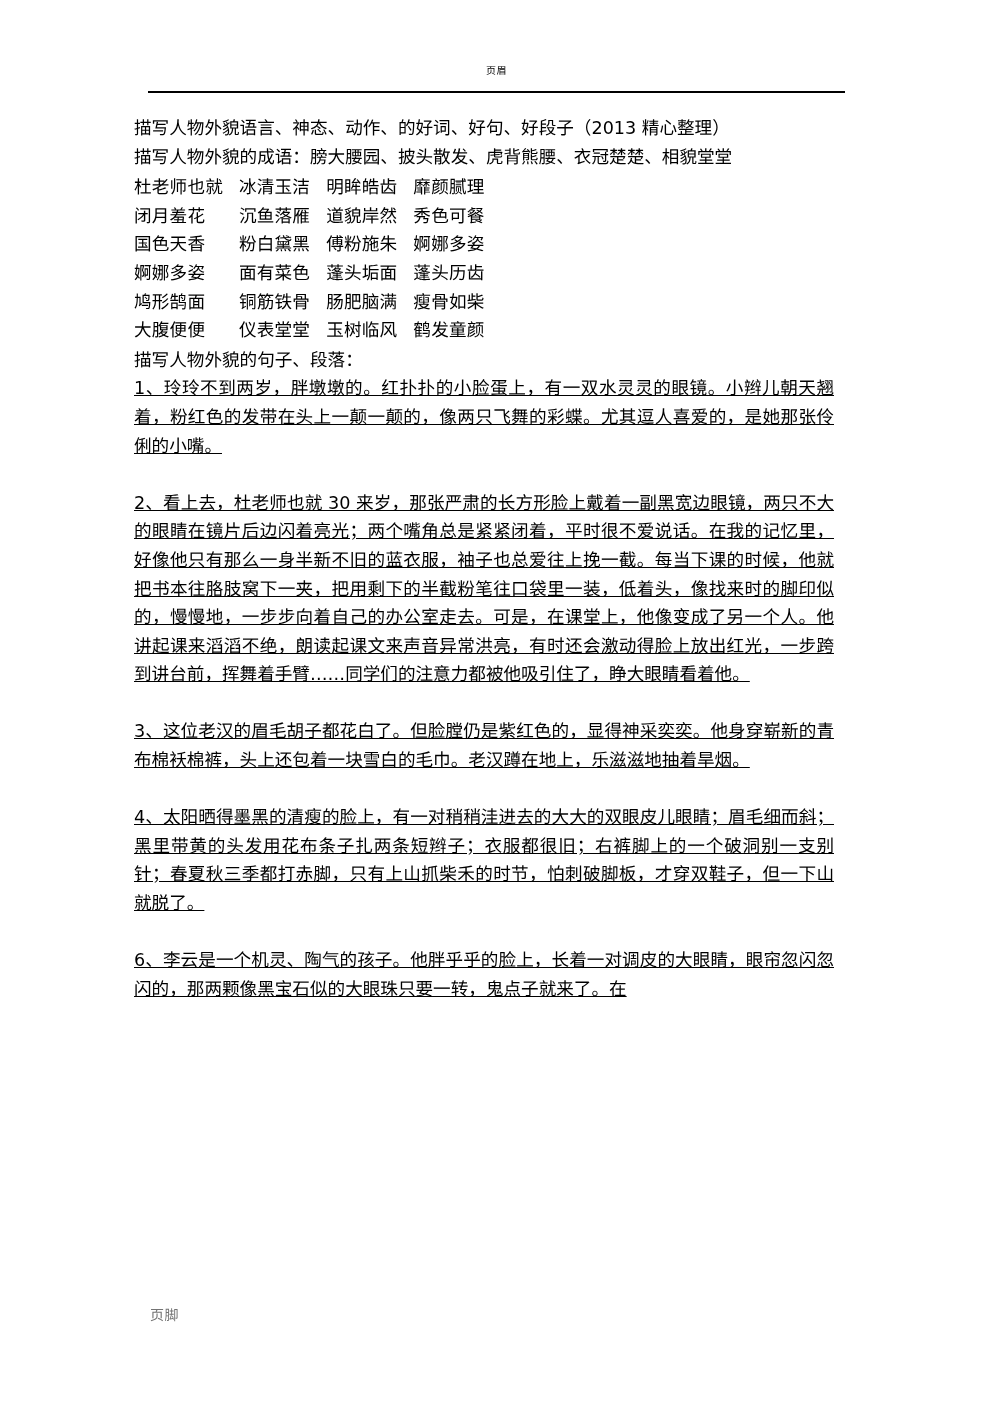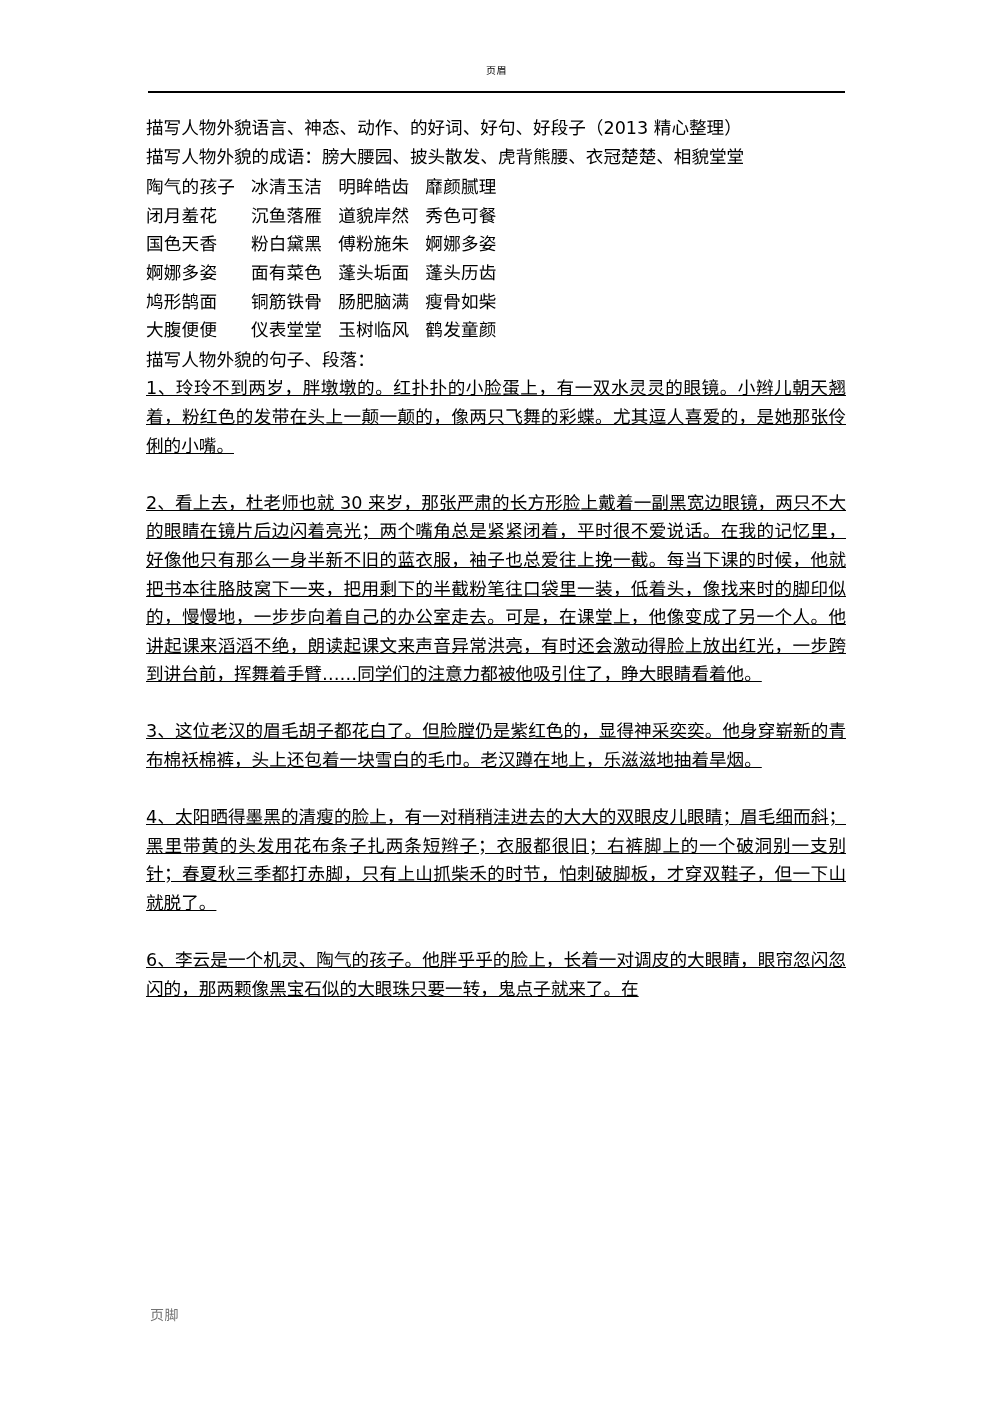--- a/index.html
+++ b/index.html
@@ -44,21 +44,21 @@
     left: 0;
     right: 0;
     top: 29px;
     height: 0;
     border-top: 2px solid #000000;
   }
 
   
   .content {
     position: absolute;
-    left: 146px;
+    left: 134px;
     top: 114px;
     width: 700px;
     font-size: 17.6px;
     line-height: 28.6px;
     color: #000000;
   }
 
   .lead-line {
     display: block;
     white-space: normal;
@@ -123,21 +123,21 @@
 
   <div class="content">
 
     <span class="lead-line">描写人物外貌语言、神态、动作、的好词、好句、好段子（2013 精心整理）</span>
 
     <span class="lead-line">描写人物外貌的成语：膀大腰园、披头散发、虎背熊腰、衣冠楚楚、相貌堂堂</span>
 
     <table class="idiom-table">
       <tbody>
         <tr>
-          <td>陶气的孩子</td>
+          <td>杜老师也就</td>
           <td>冰清玉洁</td>
           <td>明眸皓齿</td>
           <td>靡颜腻理</td>
         </tr>
         <tr>
           <td>闭月羞花</td>
           <td>沉鱼落雁</td>
           <td>道貌岸然</td>
           <td>秀色可餐</td>
         </tr>

